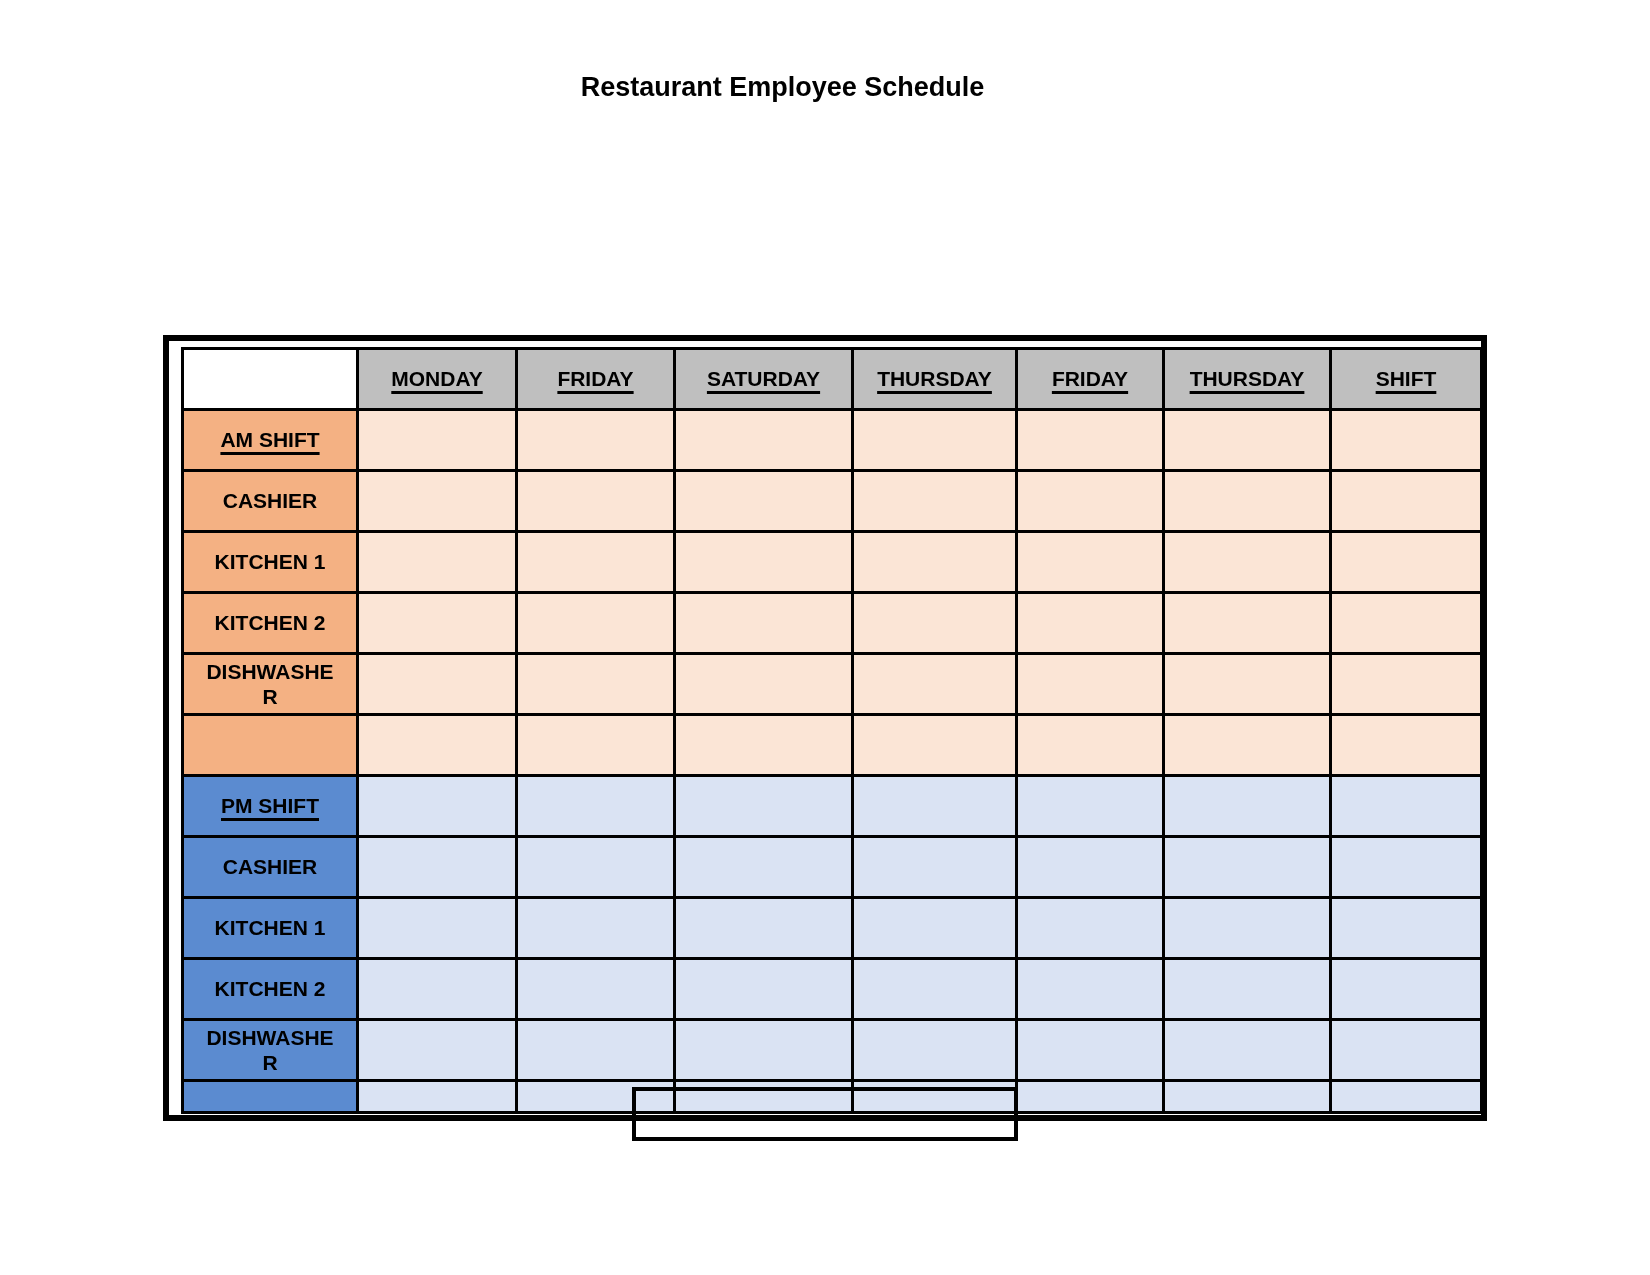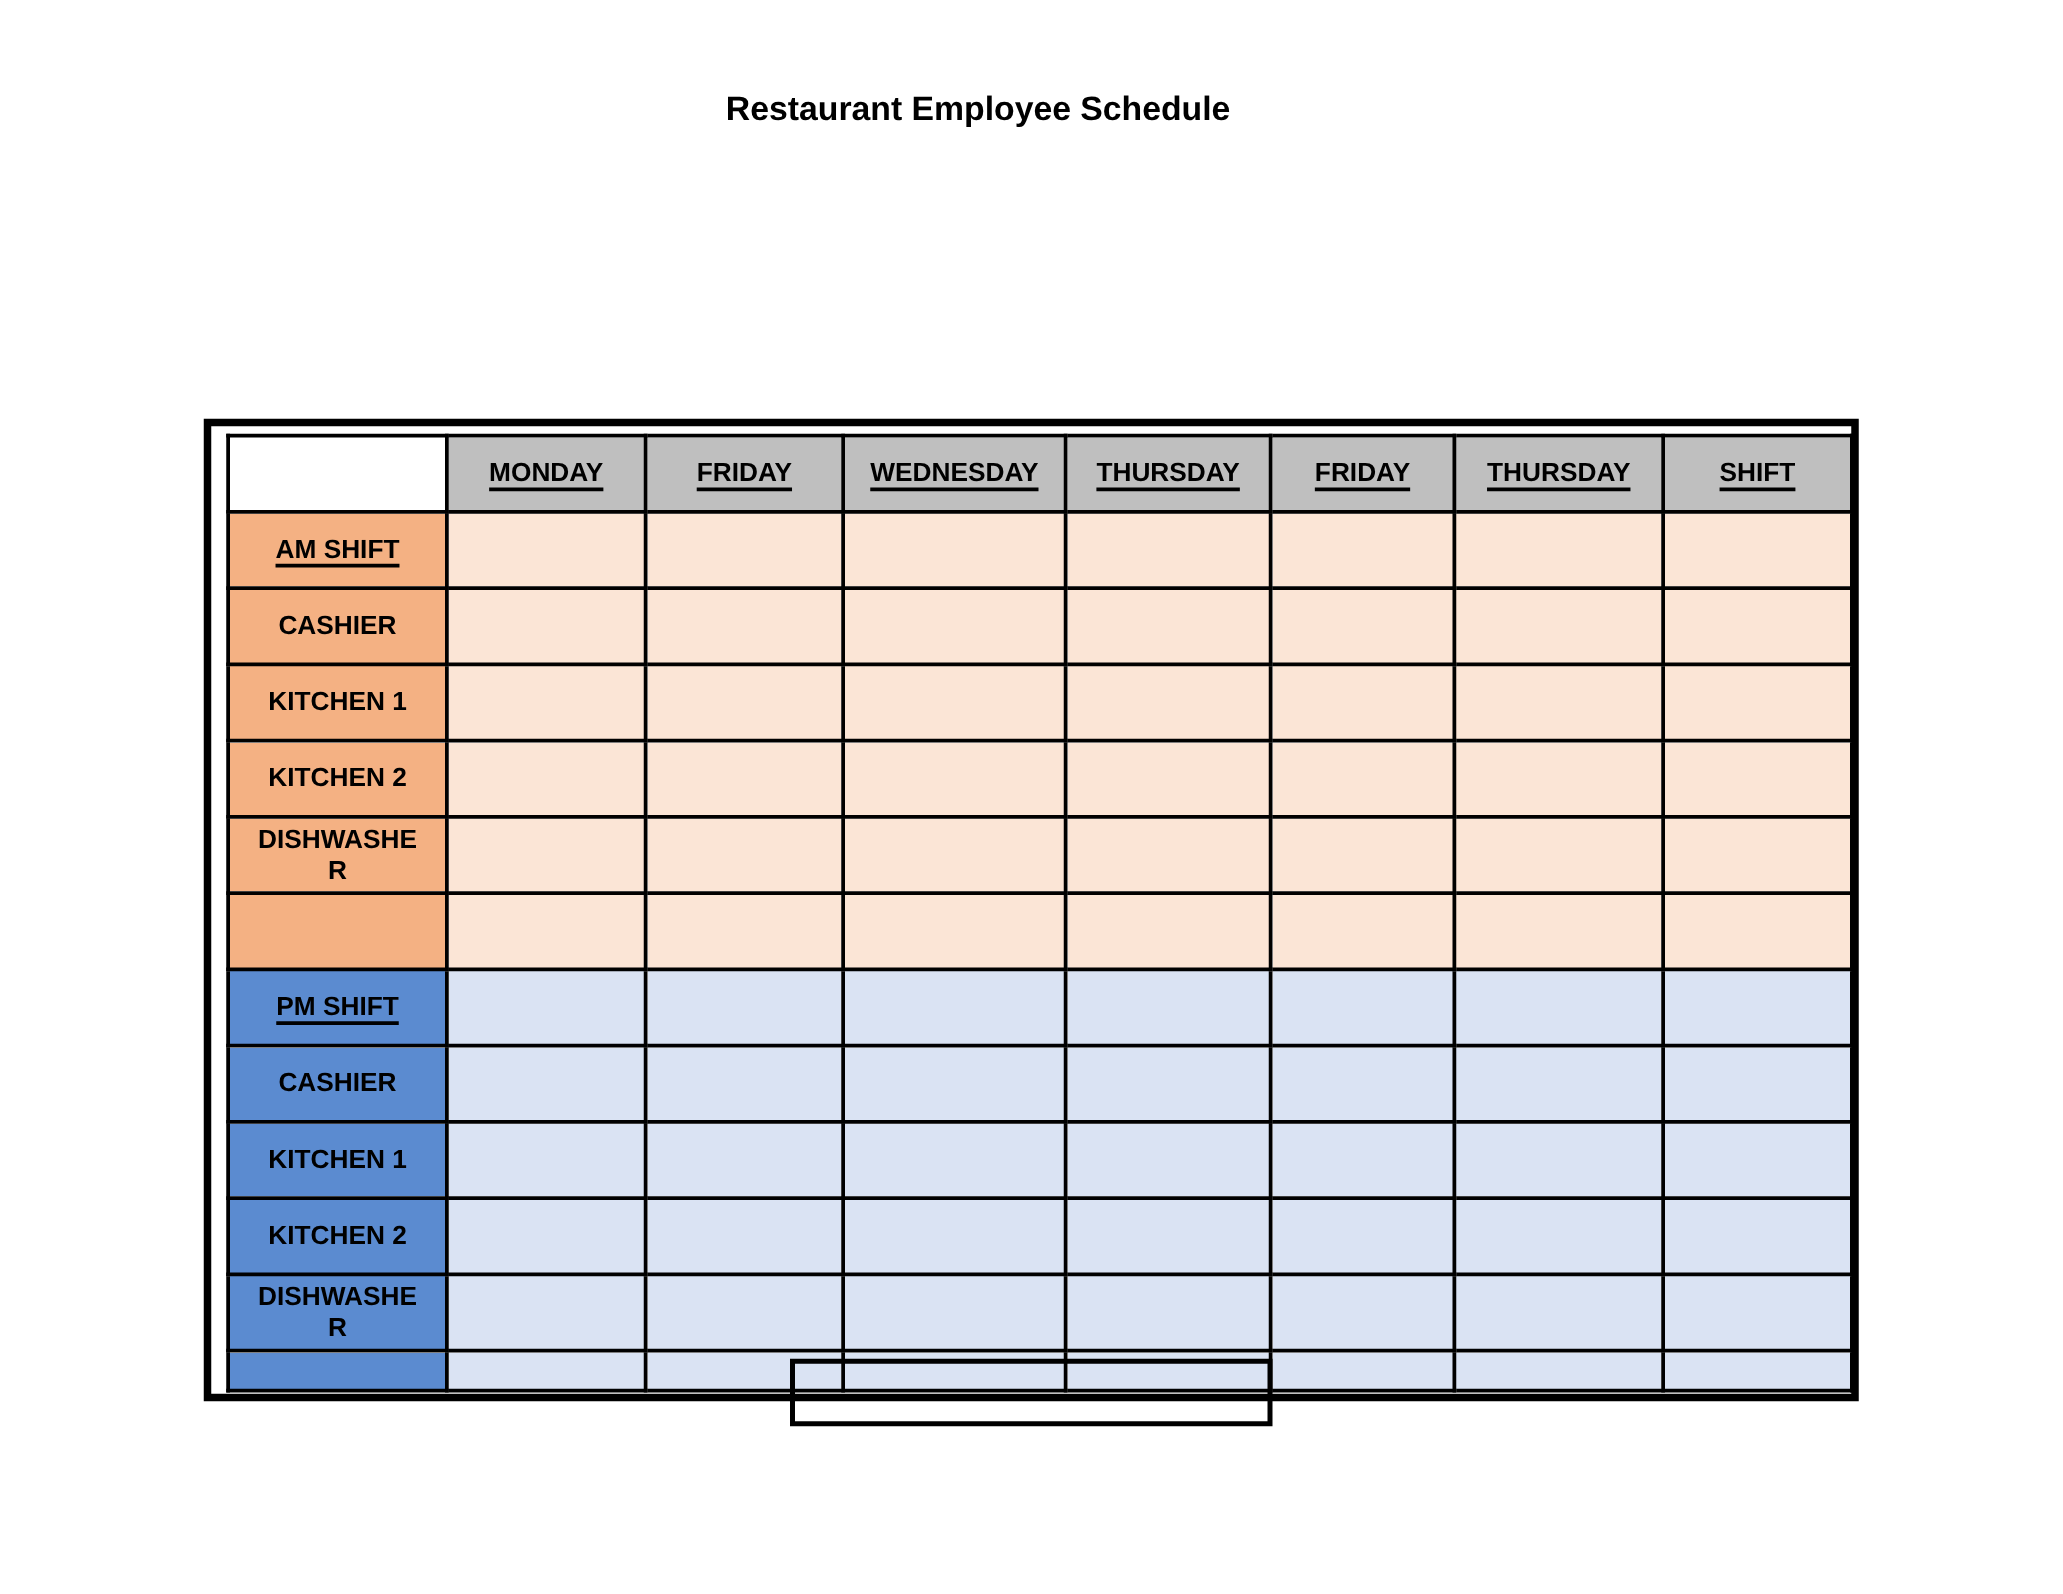--- a/index.html
+++ b/index.html
@@ -103,21 +103,21 @@
       <col style="width:164px">
       <col style="width:147px">
       <col style="width:167px">
       <col style="width:151px">
     </colgroup>
     <thead>
       <tr>
         <th class="corner"></th>
         <th class="day"><span class="u">MONDAY</span></th>
         <th class="day"><span class="u">FRIDAY</span></th>
-        <th class="day"><span class="u">WEDNESDAY</span></th>
+        <th class="day"><span class="u">SATURDAY</span></th>
         <th class="day"><span class="u">THURSDAY</span></th>
         <th class="day"><span class="u">FRIDAY</span></th>
         <th class="day"><span class="u">THURSDAY</span></th>
         <th class="day"><span class="u">SHIFT</span></th>
       </tr>
     </thead>
     <tbody id="schedule-body">
         <tr class="am">
           <td class="label-cell"><span class="label-text u">AM SHIFT</span></td>
           <td class="data-cell"></td>

